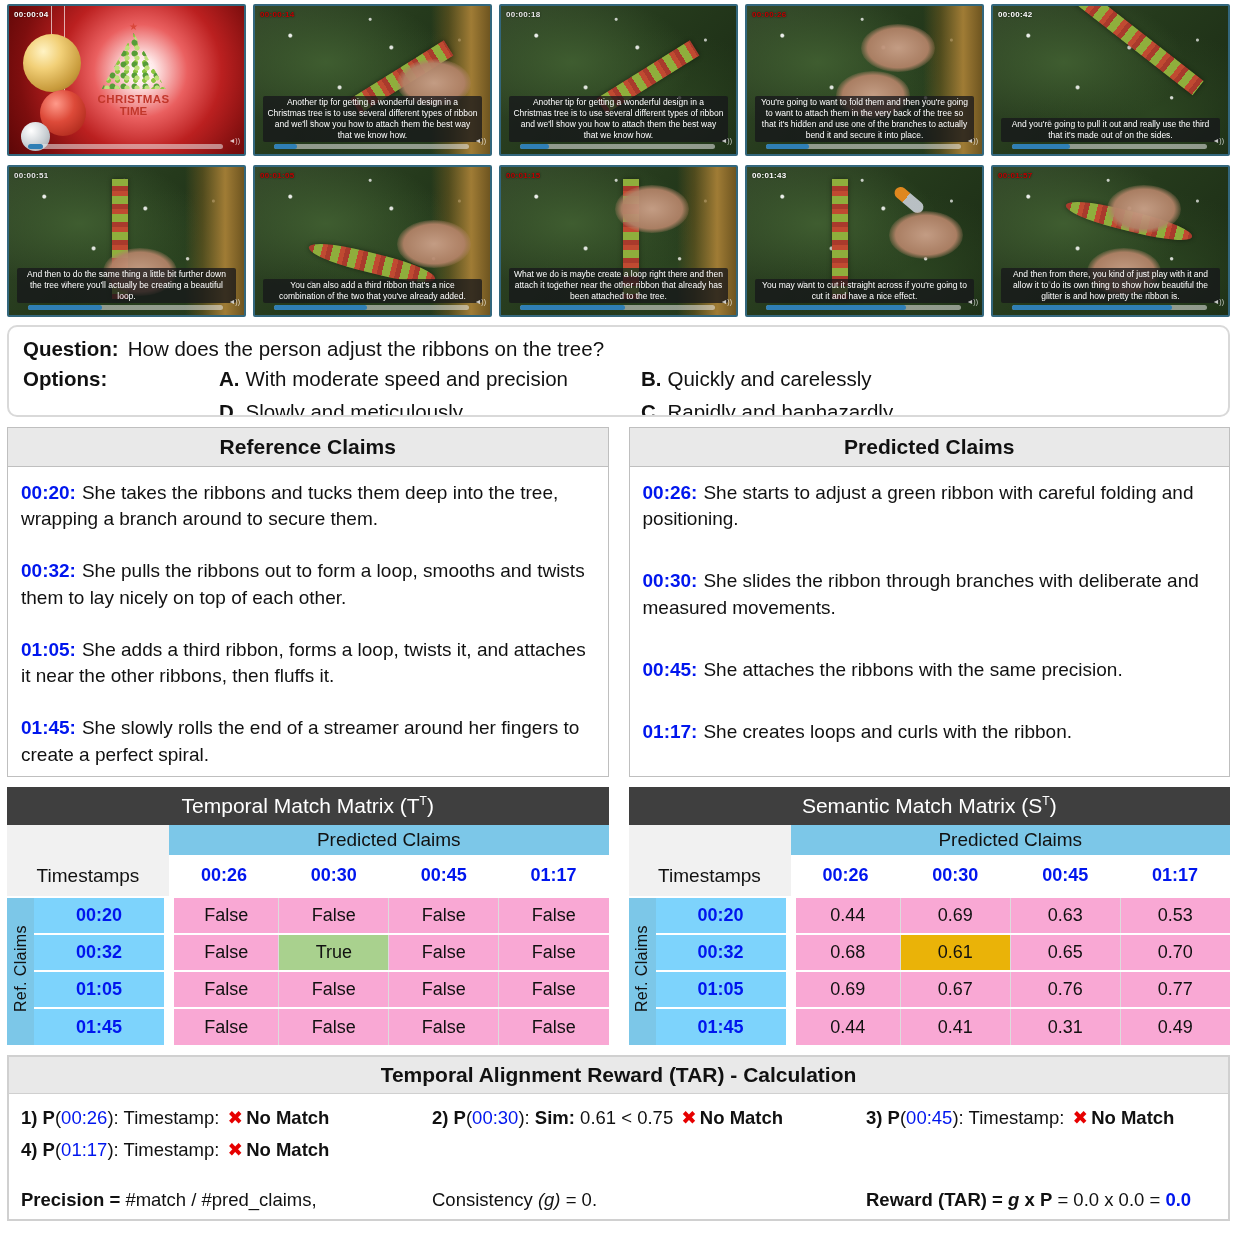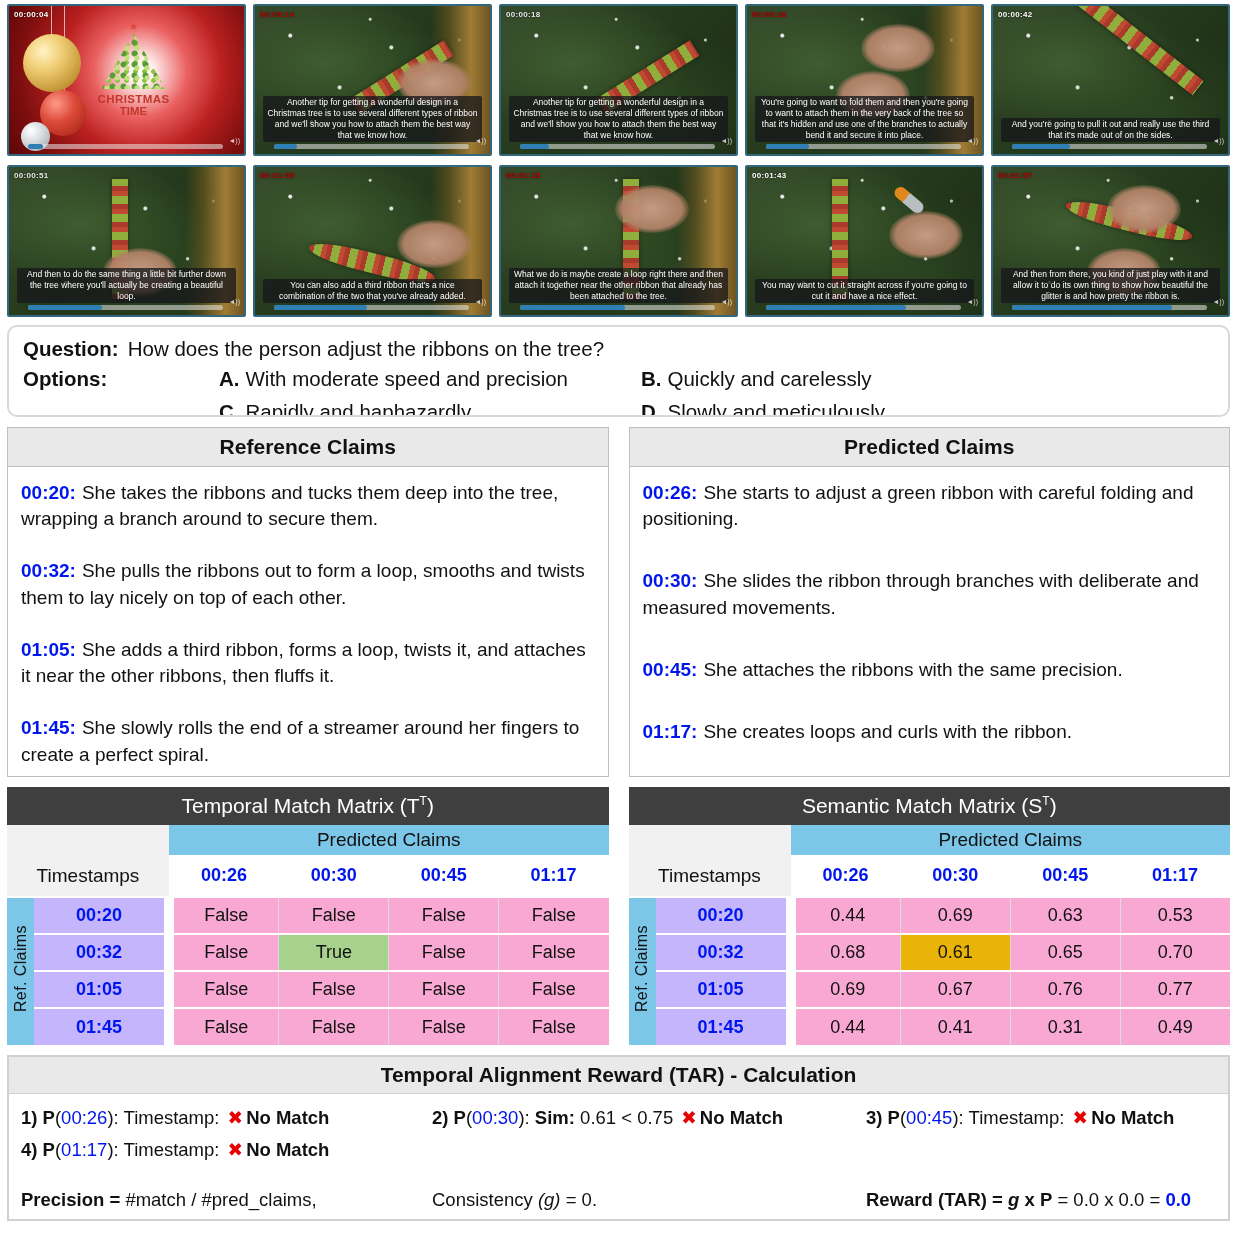--- a/index.html
+++ b/index.html
@@ -90,21 +90,21 @@
   col.c-side{width:27px} col.c-rh{width:135px}
   .r-pc td{height:30px}
   .corner{background:#f1f1f1}
   .pcband{background:#7cc7e8;font-size:19px}
   .r-ts td{height:42px}
   .axis{background:#f1f1f1;font-size:19px}
   .ch{color:#0016ee;font-weight:700}
   .r-d td{height:37px;border-top:2px solid #fff}
   .side{background:#7cc7e8}
   .vlabel{writing-mode:vertical-rl;transform:rotate(180deg);font-size:16px;letter-spacing:.4px;display:inline-block}
-  .rh{background:#c4b5fd;color:#0016ee;font-weight:700;border-right:10px solid #fff}
+  .rh{background:#7dd3fc;color:#0016ee;font-weight:700;border-right:10px solid #fff}
   .cell{background:#f9a8d4;border-left:1px solid #dcdcdc}
 
   
   .tar{margin:10px 7px 0;border:2px solid #d0d0d0;background:#fff}
   .tar-h{background:#e9e9e9;border-bottom:1px solid #d0d0d0;text-align:center;
          font-weight:700;font-size:21px;padding:6px 0}
   .tar-b{padding:13px 12px 8px;font-size:18.5px}
   .sline{display:flex;margin-bottom:10px}
   .s0,.f0{width:411px}.s1w,.f1{width:434px}
   .blu{color:#0016ee}
@@ -259,22 +259,22 @@
   <div class="qbox">
     <div class="qrow">
       <span class="qb">Question:</span>
       <span>How does the person adjust the ribbons on the tree?</span>
     </div>
     <div class="orow">
       <span class="olabel">Options:</span>
       <div class="opts">
         <div class="opt"><span class="ltr">A.</span><span>With moderate speed and precision</span></div>
         <div class="opt"><span class="ltr">B.</span><span>Quickly and carelessly</span></div>
+        <div class="opt"><span class="ltr">D.</span><span>Slowly and meticulously</span></div>
         <div class="opt"><span class="ltr">C.</span><span>Rapidly and haphazardly</span></div>
-        <div class="opt"><span class="ltr">D.</span><span>Slowly and meticulously</span></div>
       </div>
     </div>
   </div>
 
   <div class="claims">
     <div class="panel">
       <div class="panel-h">Reference Claims</div>
       <div class="panel-b">
         <p class="claim"><span class="ct">00:20:</span><span>She takes the ribbons and tucks them deep into the tree, wrapping a branch around to secure them.</span></p>
         <p class="claim"><span class="ct">00:32:</span><span>She pulls the ribbons out to form a loop, smooths and twists them to lay nicely on top of each other.</span></p>

